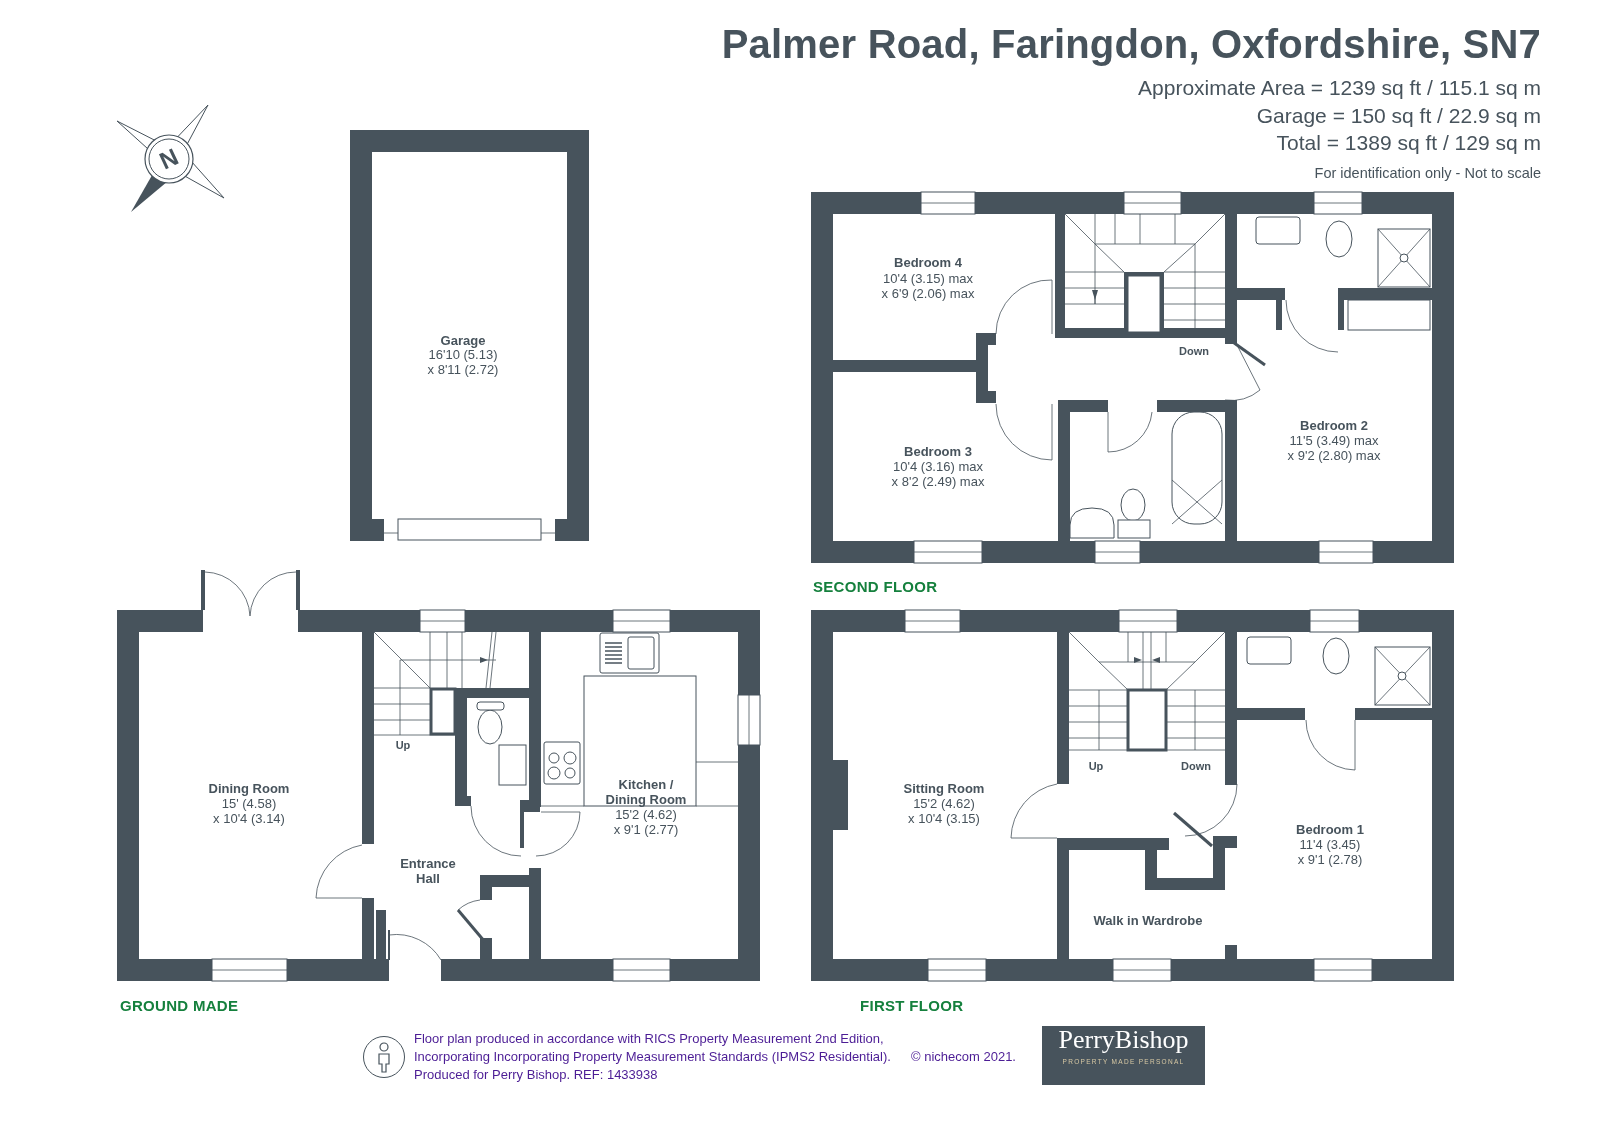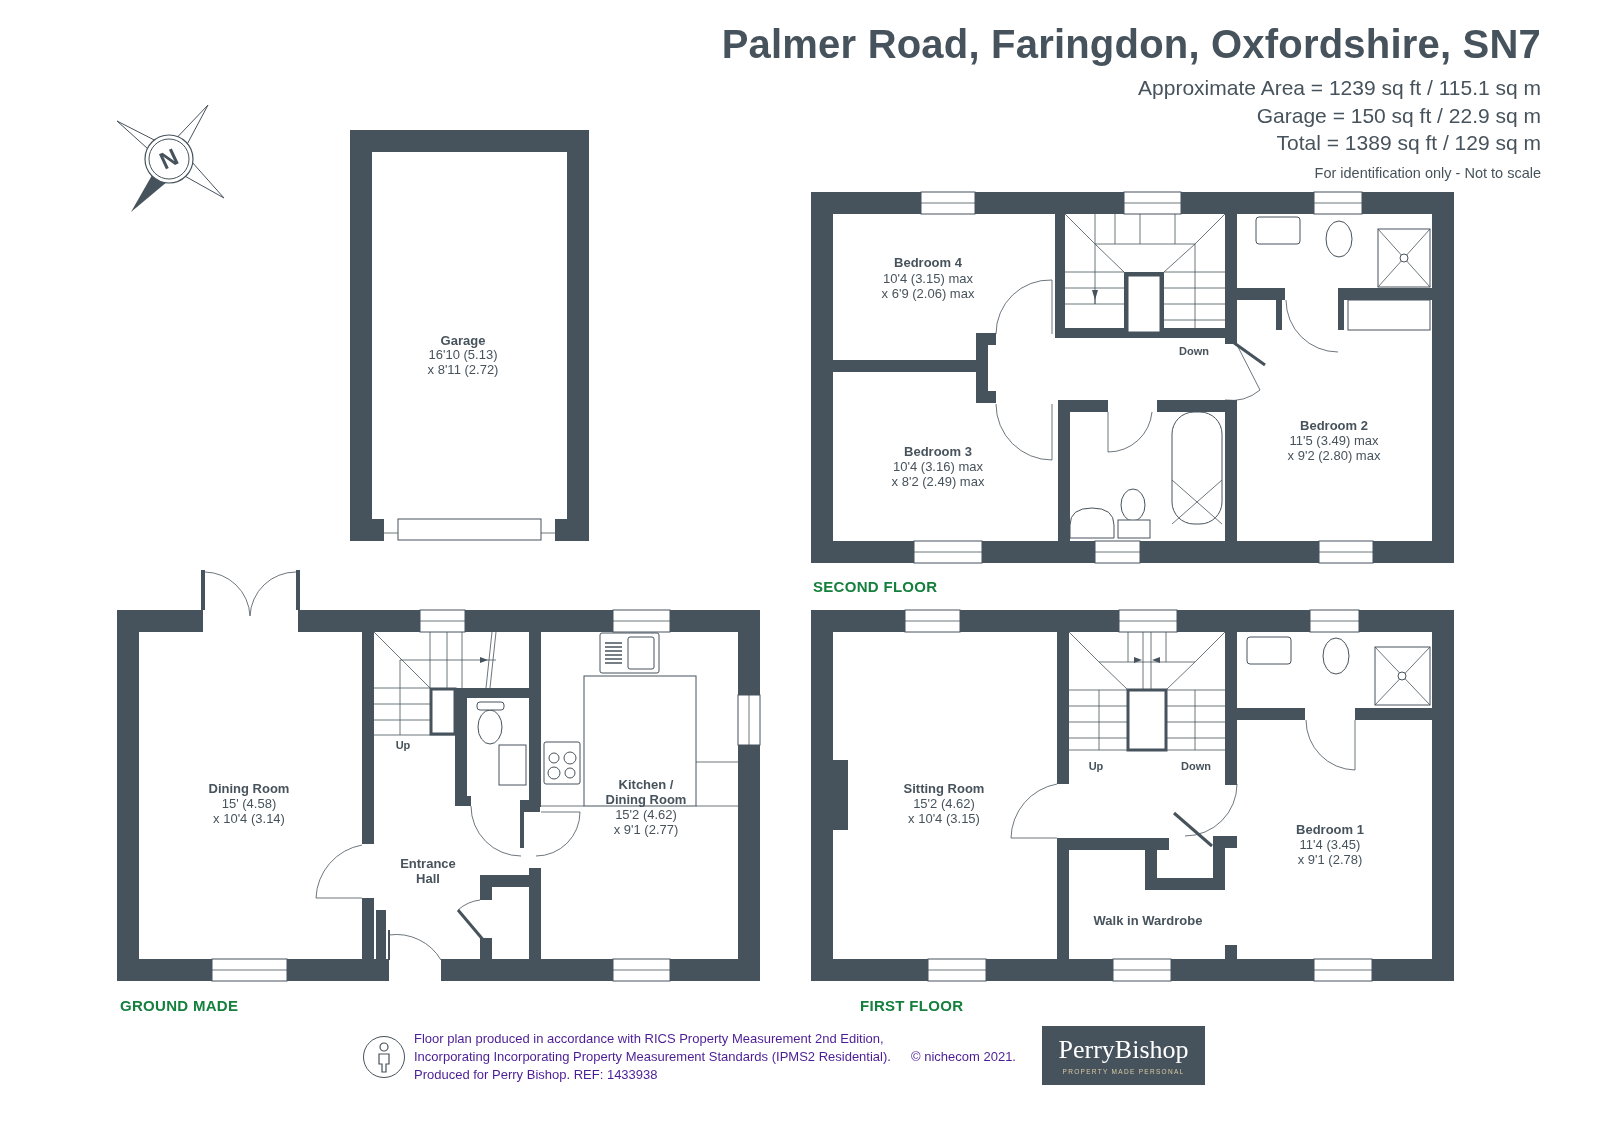--- a/index.html
+++ b/index.html
@@ -10,21 +10,21 @@
   .floor-label{position:absolute;font-size:15px;font-weight:bold;color:#15803d;letter-spacing:0.3px;}
   svg.plan{position:absolute;left:0;top:0;}
   .wall{fill:#47535c;}
   .thin{stroke:#47535c;stroke-width:0.8;fill:none;}
   .win{fill:#fff;stroke:#47535c;stroke-width:1;}
   .rlabel{font-family:"Liberation Sans",sans-serif;font-size:13px;font-weight:bold;fill:#47535c;text-anchor:middle;}
   .rdim{font-family:"Liberation Sans",sans-serif;font-size:13px;fill:#47535c;text-anchor:middle;}
   .footer{position:absolute;left:414px;top:1030px;font-size:13px;line-height:18px;color:#4c1d95;}
   .footer .copy{position:absolute;left:497px;top:18px;white-space:nowrap;}
   .logo{position:absolute;left:1042px;top:1026px;width:163px;height:59px;background:#47535c;color:#fff;text-align:center;}
-  .logo .brand{font-family:"Liberation Serif",serif;font-size:26px;margin-top:10px;line-height:28px;}
+  .logo .brand{font-family:"Liberation Serif",serif;font-size:26px;margin-top:0;line-height:28px;}
   .logo .tag{font-size:6.5px;letter-spacing:1.3px;color:#d8c9a4;margin-top:4px;}
   .person{position:absolute;left:363px;top:1036px;width:42px;height:42px;border:1.5px solid #47535c;border-radius:50%;box-sizing:border-box;}
 </style>
 </head>
 <body>
 
 <div class="title">Palmer Road, Faringdon, Oxfordshire, SN7</div>
 <div class="area" style="top:76px;">Approximate Area = 1239 sq ft / 115.1 sq m</div>
 <div class="area" style="top:104px;">Garage = 150 sq ft / 22.9 sq m</div>
 <div class="area" style="top:131px;">Total = 1389 sq ft / 129 sq m</div>

